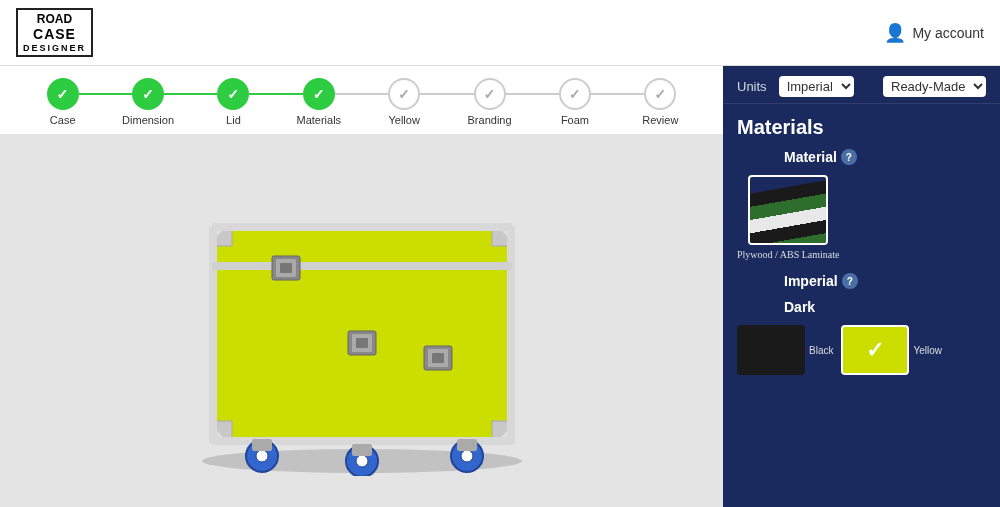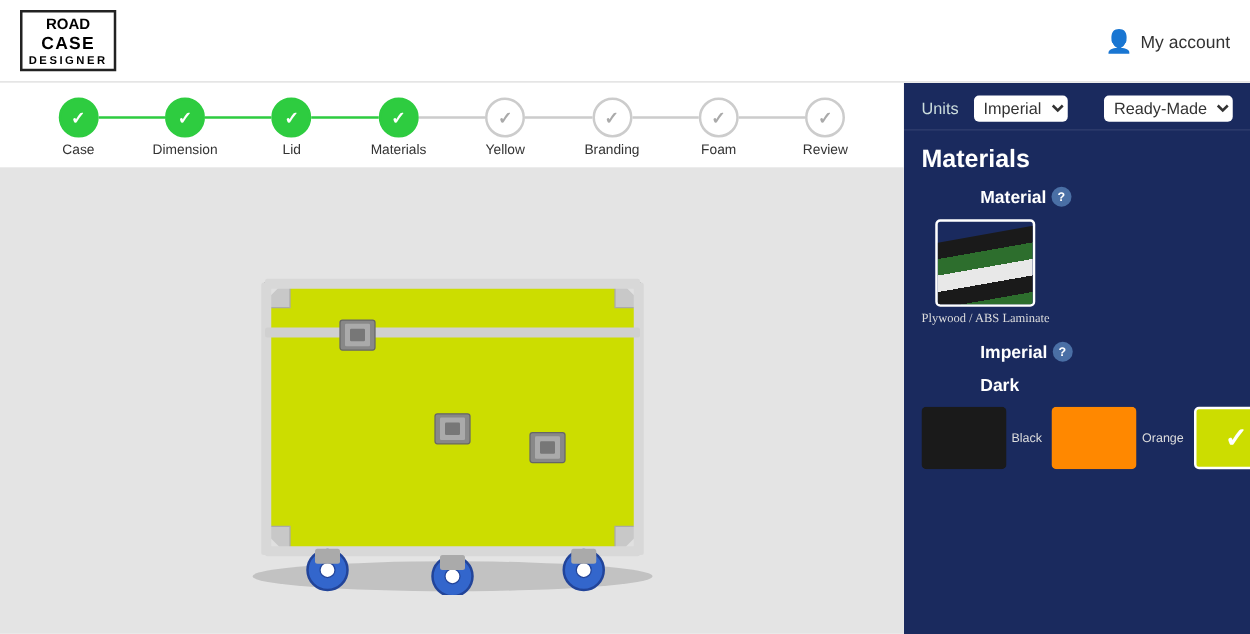--- a/index.html
+++ b/index.html
@@ -454,24 +454,20 @@
       
       <div class="section-heading">
         <span>Dark</span>
       </div>
       <div class="color-grid" id="color-grid">
           <div class="color-swatch">
             <div class="color-box" style="background-color: rgb(26, 26, 26);"></div>
             <div class="color-name">Black</div>
           </div>
           <div class="color-swatch">
-            <div class="color-box" style="background-color: rgb(255, 136, 0);"></div>
-            <div class="color-name">Orange</div>
-          </div>
-          <div class="color-swatch">
             <div class="color-box selected" style="background-color: rgb(204, 221, 0);">
               <span class="check">✓</span>
             </div>
             <div class="color-name">Yellow</div>
           </div>
         </div>
     </div>
   </div>
 
 </div>

